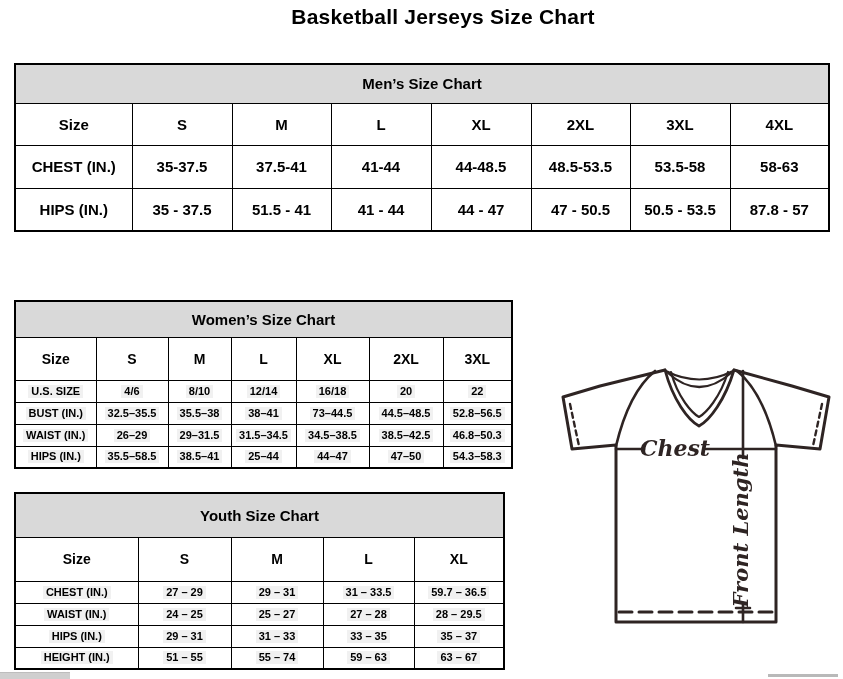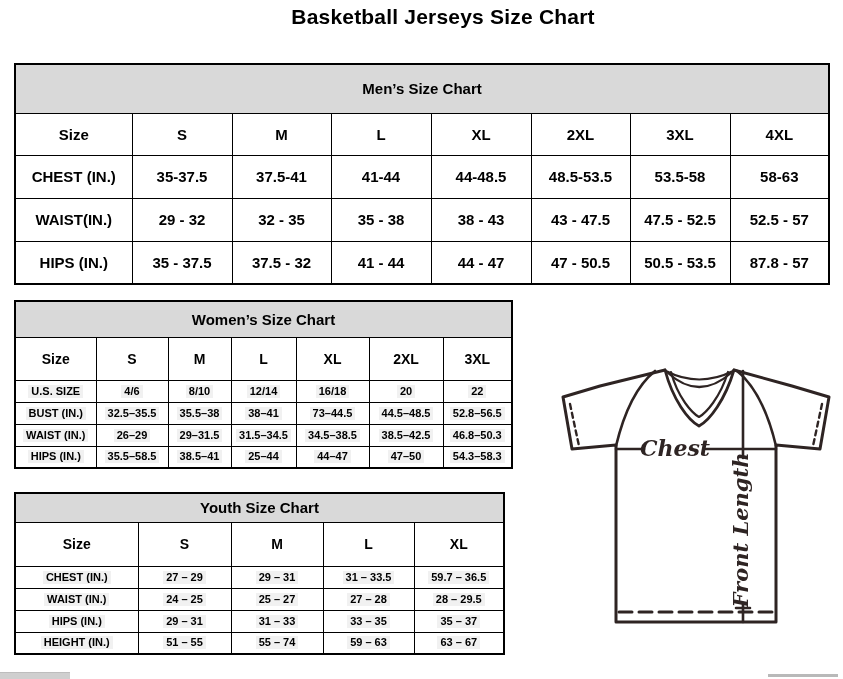--- a/index.html
+++ b/index.html
@@ -7,31 +7,31 @@
     font-family:"Liberation Sans",sans-serif;color:#000;overflow:hidden;}
   .page-title{position:absolute;top:5px;left:16px;width:812px;text-align:center;
     font-size:21px;font-weight:bold;letter-spacing:0.2px;margin-left:21px;}
   table.tbl{position:absolute;border-collapse:collapse;table-layout:fixed;
     border:2px solid #000;background:#fff;}
   table.tbl td{border:1.5px solid #000;text-align:center;vertical-align:middle;
     font-weight:bold;padding:0;overflow:hidden;white-space:nowrap;}
   tr.cap td{background:#d9d9d9;font-size:15px;}
   
   .mens{left:14px;top:63px;width:814px;}
-  .mens tr.cap{height:49px;}
+  .mens tr.cap{height:39px;}
   .mens tr.hdr{height:42px;font-size:15px;}
   .mens tr.data{height:43px;font-size:15px;}
   
   .womens{left:14px;top:300px;width:497px;}
   .womens tr.cap{height:36px;}
   .womens tr.hdr{height:43px;font-size:14px;}
   .womens tr.data{height:22px;font-size:11px;}
   
   .youth{left:14px;top:492px;width:489px;}
-  .youth tr.cap{height:29px;}
+  .youth tr.cap{height:44px;}
   .youth tr.hdr{height:44px;font-size:14px;}
   .youth tr.data{height:22px;font-size:11px;}
   .hl{background:#f1f1f1;padding:0 3px;display:inline-block;line-height:13px;}
   
   .jersey{position:absolute;left:553px;top:358px;width:285px;height:272px;}
   .jersey .ln{stroke:#2e2423;fill:none;stroke-linejoin:round;stroke-linecap:round;}
   .jersey text{fill:#2e2423;font-family:"DejaVu Serif",serif;
     font-weight:bold;font-style:italic;}
   
   .sb-left{position:absolute;left:0;top:672px;width:70px;height:7px;
@@ -75,33 +75,23 @@
       <td>CHEST (IN.)</td>
       <td>35-37.5</td>
       <td>37.5-41</td>
       <td>41-44</td>
       <td>44-48.5</td>
       <td>48.5-53.5</td>
       <td>53.5-58</td>
       <td>58-63</td>
     </tr>
     <tr class="data">
-      <td>WAIST(IN.)</td>
-      <td>29 - 32</td>
-      <td>32 - 35</td>
-      <td>35 - 38</td>
-      <td>38 - 43</td>
-      <td>43 - 47.5</td>
-      <td>47.5 - 52.5</td>
-      <td>52.5 - 57</td>
-    </tr>
-    <tr class="data">
       <td>HIPS (IN.)</td>
       <td>35 - 37.5</td>
-      <td>37.5 - 32</td>
+      <td>51.5 - 41</td>
       <td>41 - 44</td>
       <td>44 - 47</td>
       <td>47 - 50.5</td>
       <td>50.5 - 53.5</td>
       <td>87.8 - 57</td>
     </tr>
   </tbody>
     </table>
 
   <table class="tbl womens">

